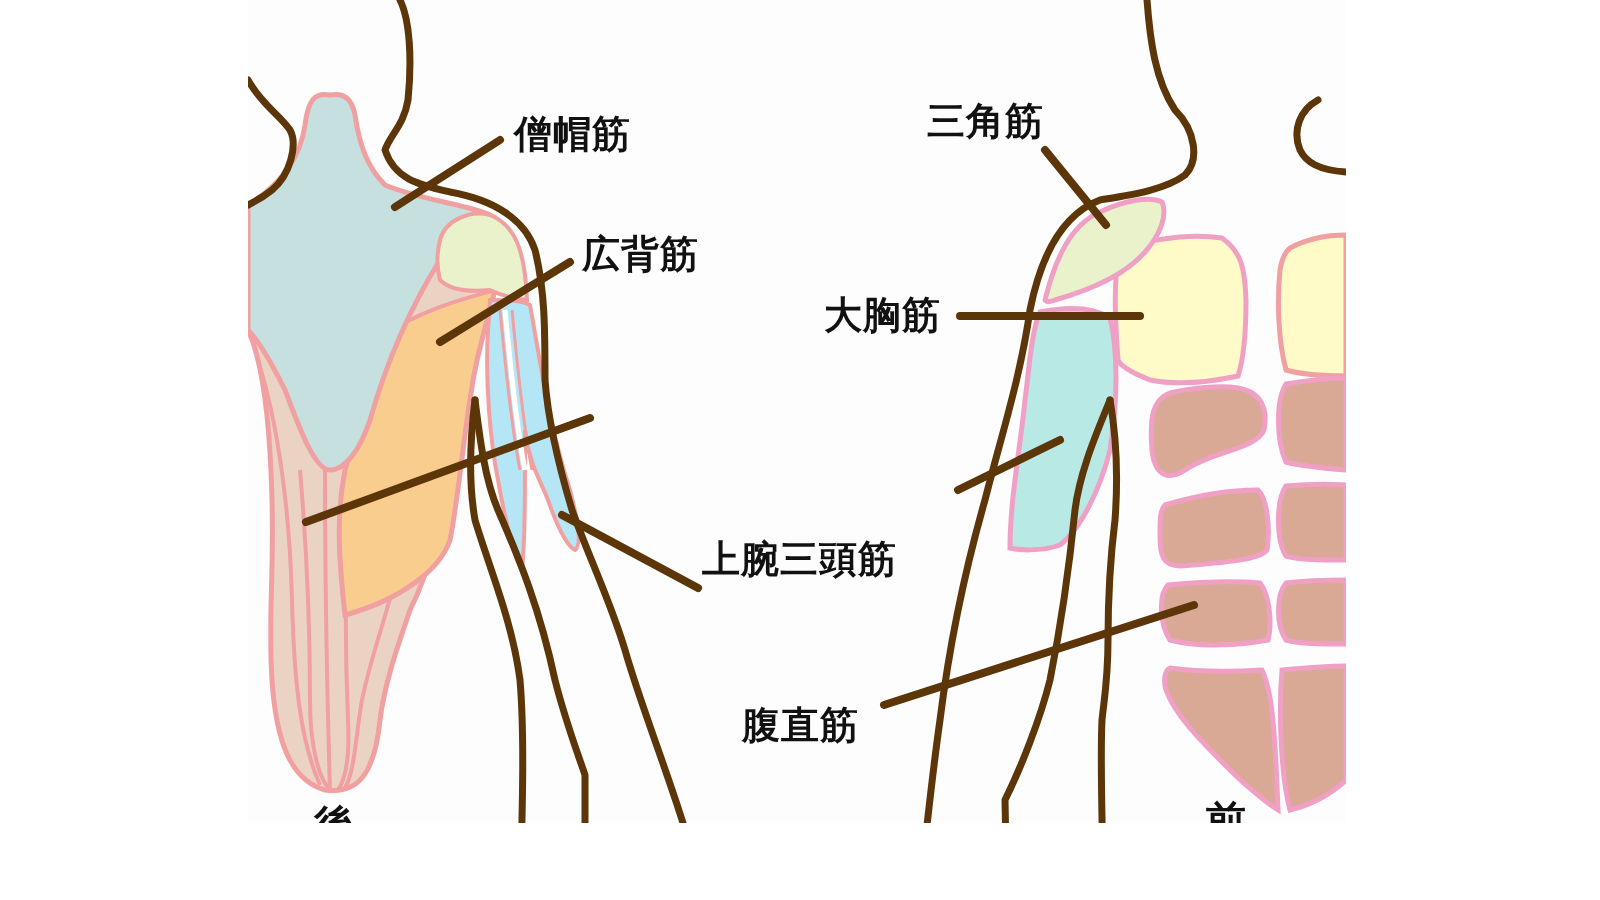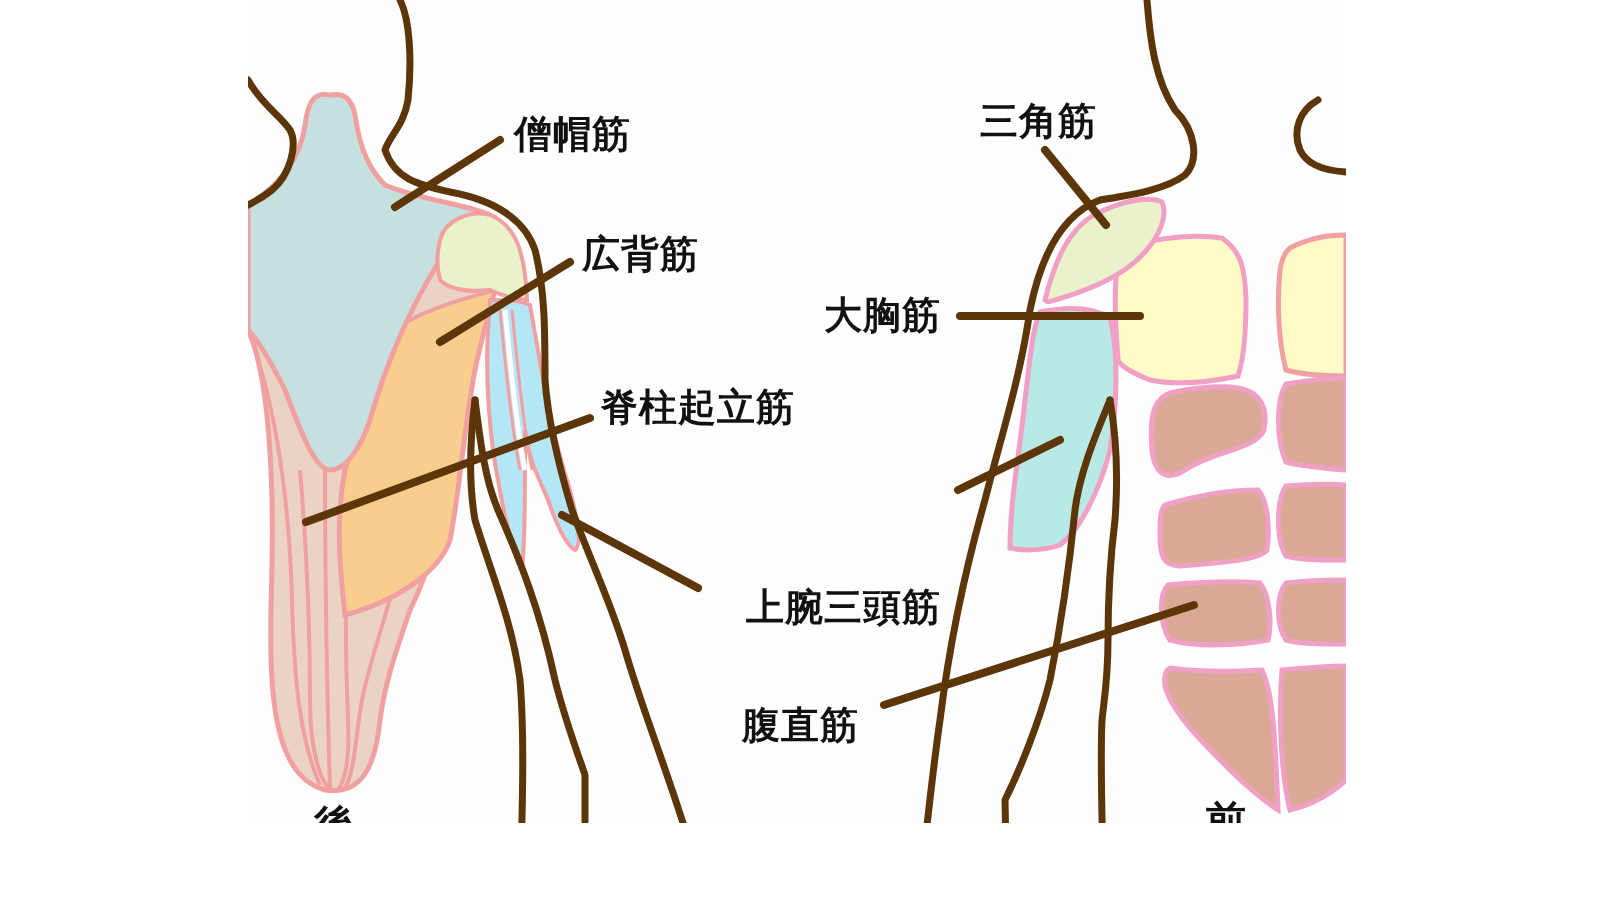--- a/index.html
+++ b/index.html
@@ -95,20 +95,19 @@
       <line x1="1045" y1="150" x2="1106" y2="225"></line>
       <line x1="960" y1="316" x2="1140" y2="316"></line>
       <line x1="958" y1="490" x2="1060" y2="440"></line>
       <line x1="884" y1="705" x2="1194" y2="605"></line>
     </g>
   </g>
 </svg>
 
 <div class="label" style="left:266px; top:115px;">僧帽筋</div>
 <div class="label" style="left:334px; top:235px;">広背筋</div>
-<div class="label" style="left:352px; top:388px;">脊柱起立筋</div>
-<div class="label" style="left:454px; top:588px;margin-left:44px;">上腕三頭筋</div>
-<div class="label" style="left:732px; top:102px;text-align:center;">三角筋</div>
+<div class="label" style="left:454px; top:540px;">上腕三頭筋</div>
+<div class="label" style="left:679px; top:102px;text-align:center;">三角筋</div>
 <div class="label" style="left:576px; top:296px;text-align:center;">大胸筋</div>
 <div class="label" style="left:494px; top:706px;">腹直筋</div>
 <div class="label side" style="left:66px; top:804px;">後</div>
 <div class="label side" style="left:958px; top:800px;">前</div>
 </div>
 
 </body></html>

